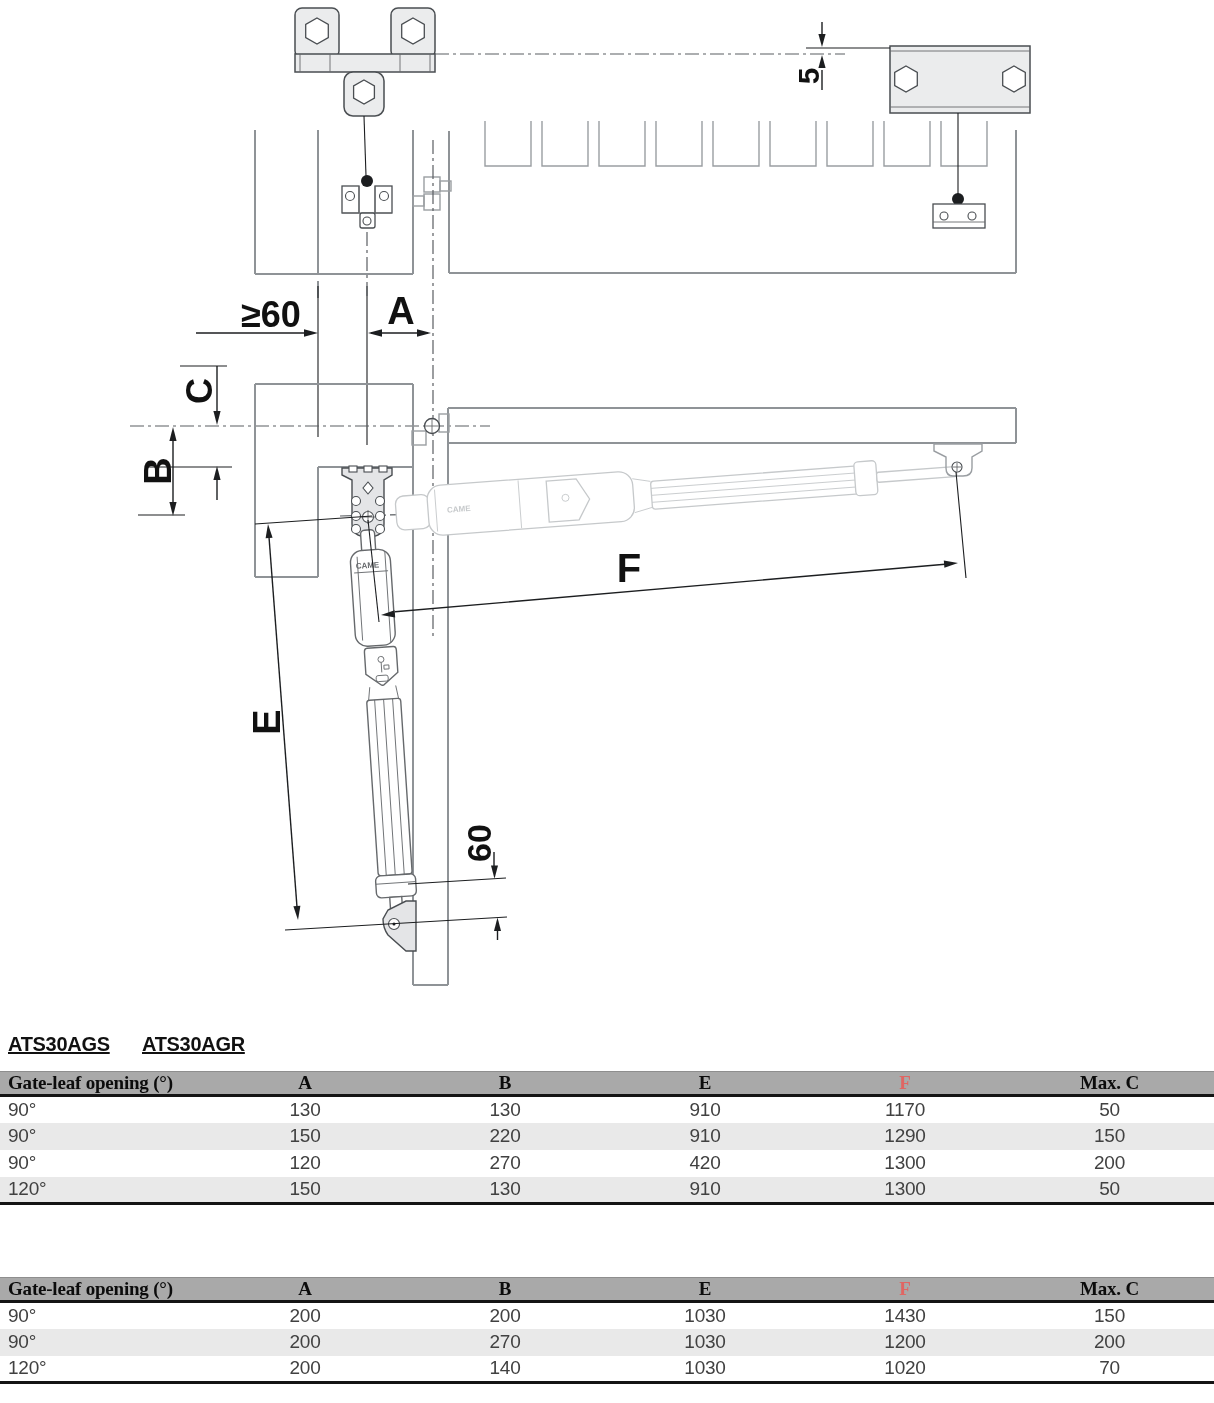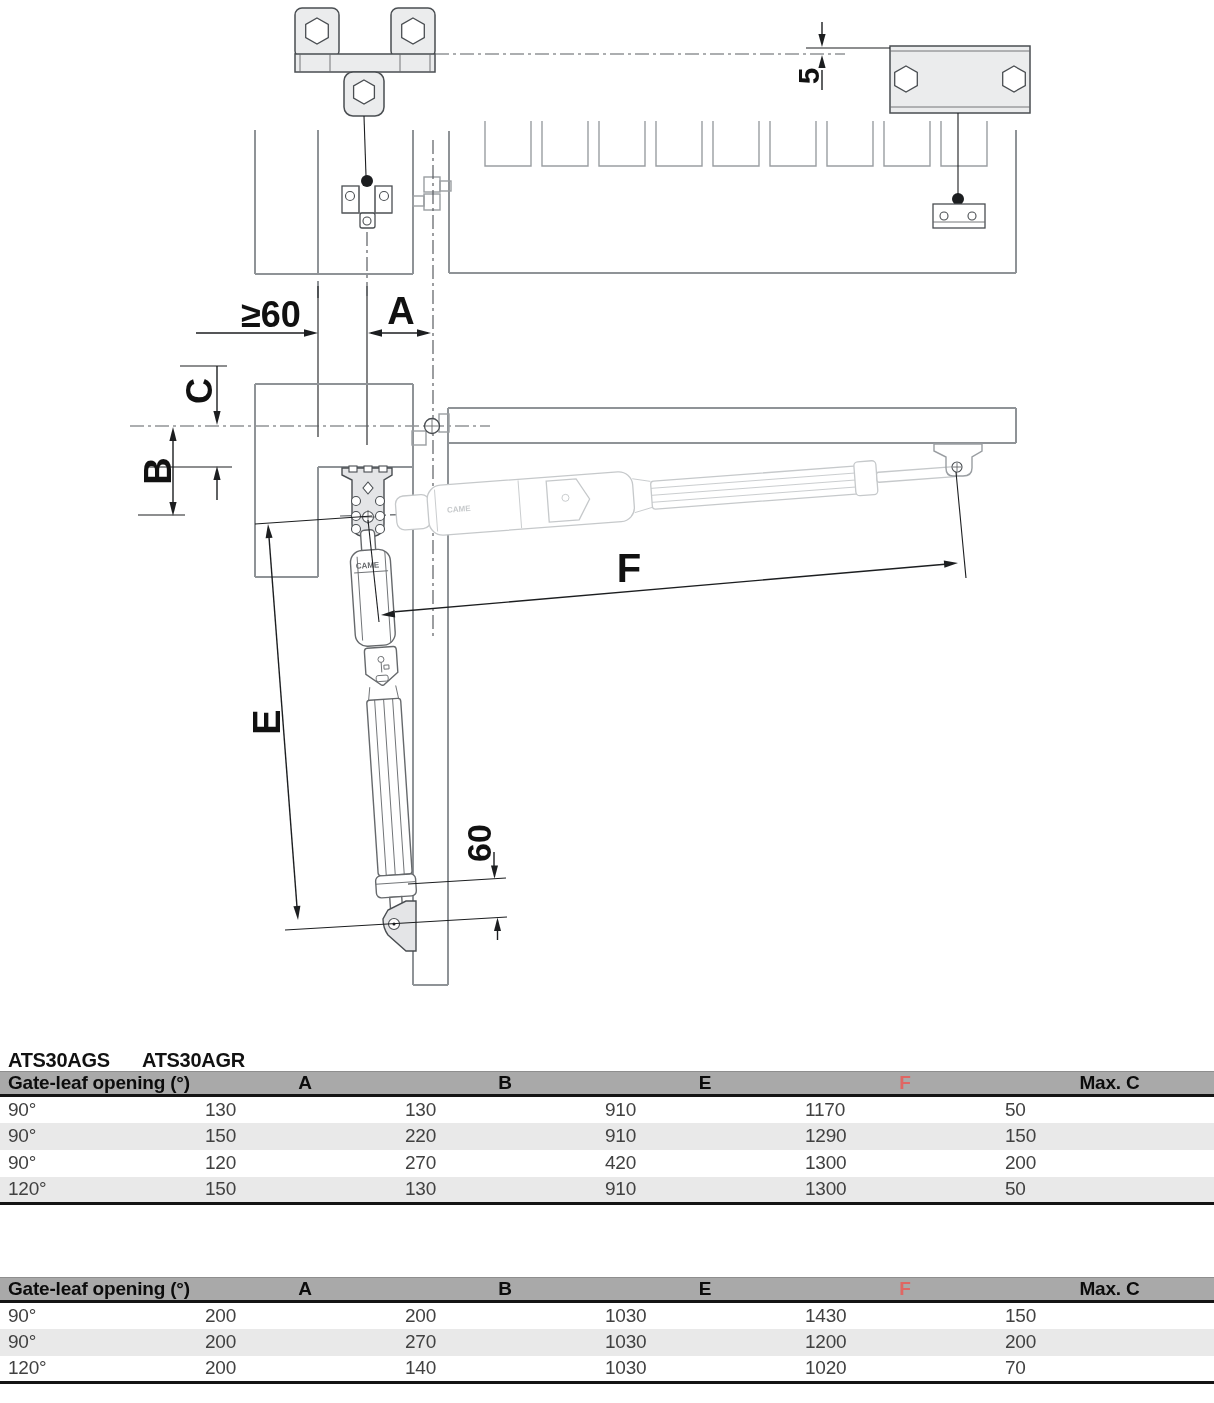--- a/index.html
+++ b/index.html
@@ -1,34 +1,34 @@
 <!DOCTYPE html>
 <html><head>
 <meta charset="utf-8">
 <style>
   html,body{margin:0;padding:0;background:#ffffff;}
   .page{position:relative;width:1214px;height:1403px;background:#fff;overflow:hidden;
         font-family:"Liberation Sans", sans-serif;}
   .diagram-svg{position:absolute;left:0;top:0;}
   
   .model-line{position:absolute;left:0;width:1214px;height:24px;}
-  .model-line .model{position:absolute;top:16px;font-size:20px;font-weight:bold;color:#111;
-        letter-spacing:-0.3px;white-space:nowrap;}
+  .model-line .model{position:absolute;top:0;font-size:20px;font-weight:bold;color:#111;
+        letter-spacing:-0.3px;white-space:nowrap;text-decoration:underline;}
   .model-a{left:8px;} .model-b{left:142px;}
   table.spec{position:absolute;left:0;width:1214px;border-collapse:collapse;table-layout:fixed;
         border-bottom:3px solid #141414;font-family:"Liberation Sans", sans-serif;}
-  table.spec thead tr{height:18px;background:#a9a9a9;}
+  table.spec thead tr{height:18px;background:#a9a9a9;font-family:Liberation Serif, serif;}
   table.spec thead{border-top:1px solid #8e8e8e;border-bottom:3px solid #141414;}
   table.spec th{font-size:19px;font-weight:bold;color:#0c0c0c;text-align:center;padding:0;
         letter-spacing:-0.2px;}
   table.spec th.c0{text-align:left;padding-left:8px;}
   table.spec th.f-col{color:#e06663;}
   table.spec tbody tr{height:27px;}
   table.spec tbody tr.alt{background:#e9e9e9;}
-  table.spec td{font-size:19px;color:#414141;text-align:left;padding:0;letter-spacing:-0.2px;}
+  table.spec td{font-size:19px;color:#414141;text-align:center;padding:0;letter-spacing:-0.2px;}
   table.spec td.c0{text-align:left;padding-left:8px;}
   .t1-title{top:1033px;} .t1-table{top:1071px;}
   .t2-title{top:1243px;} .t2-table{top:1277px;}
   
   .gray{stroke:#8f9397;stroke-width:2;fill:none;}
   .gray-thin{stroke:#9a9ea2;stroke-width:1.4;fill:none;}
   .hw{stroke:#4a4e52;stroke-width:1.5;fill:#ebeced;}
   .hw-white{stroke:#4a4e52;stroke-width:1.3;fill:#ffffff;}
   .dim{stroke:#1c1e20;stroke-width:1.4;fill:none;}
   .dim-thin{stroke:#1c1e20;stroke-width:1.1;fill:none;}

